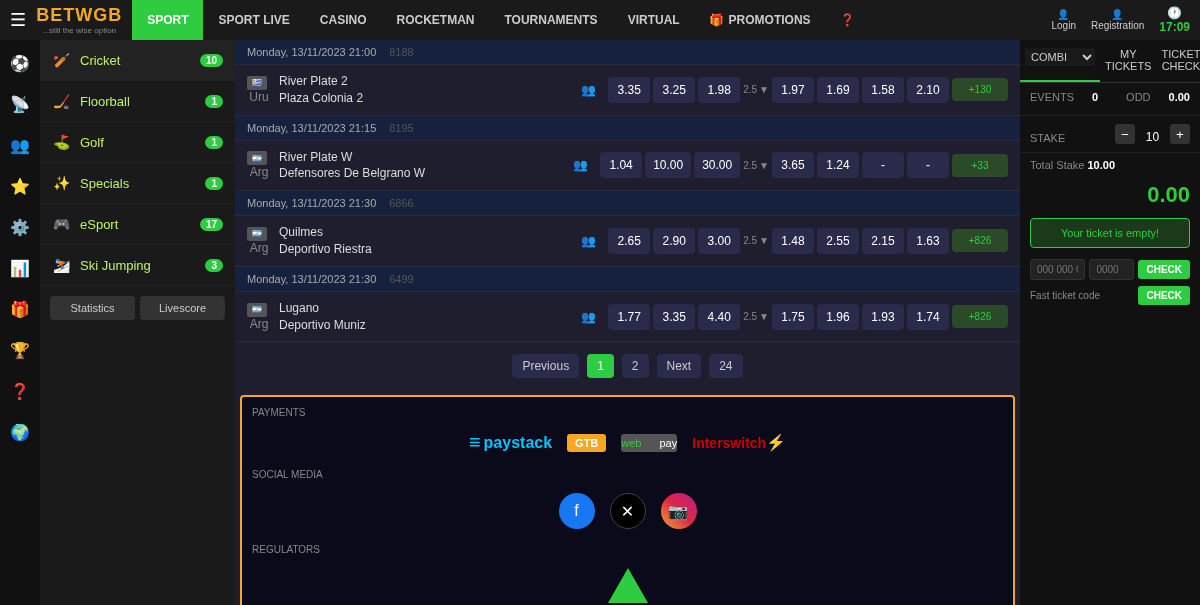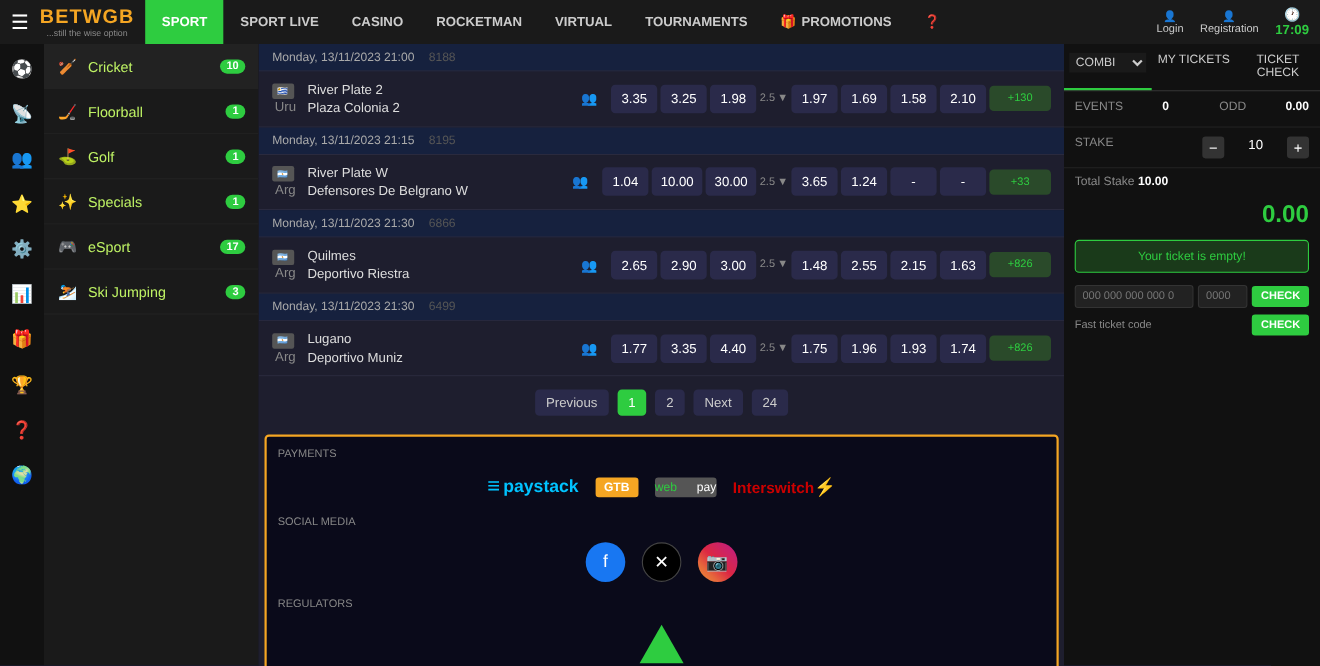--- a/index.html
+++ b/index.html
@@ -54,30 +54,30 @@
     .odds-separator span { display: flex; align-items: center; gap: 2px; }
     .odds-more { background: #2a4a2a; color: #2ecc40; border: none; border-radius: 4px; padding: 6px 6px; font-size: 10px; cursor: pointer; width: 56px; text-align: center; }
     .country-abbr { font-size: 12px; color: #888; }
 
     
     .pagination { display: flex; align-items: center; justify-content: center; gap: 8px; padding: 12px; }
     .page-btn { background: #2a2a4a; color: #ccc; border: none; border-radius: 4px; padding: 5px 10px; cursor: pointer; font-size: 12px; }
     .page-btn.active { background: #2ecc40; color: #fff; }
 
     
-    .right-panel { width: 233px; background: #111; flex-shrink: 0; display: flex; flex-direction: column; }
+    .right-panel { width: 180px; background: #111; flex-shrink: 0; display: flex; flex-direction: column; }
     .ticket-tabs { display: flex; border-bottom: 1px solid #333; }
     .ticket-tab { flex: 1; padding: 8px 5px; text-align: center; font-size: 11px; cursor: pointer; color: #ccc; border-bottom: 2px solid transparent; }
     .ticket-tab.active { color: #2ecc40; border-bottom: 2px solid #2ecc40; }
     .ticket-tab-select { background: #1a1a1a; color: #ccc; border: none; padding: 2px; font-size: 11px; }
     .ticket-info { padding: 8px 10px; }
     .ticket-row { display: flex; justify-content: space-between; align-items: center; margin-bottom: 4px; }
     .ticket-label { color: #888; font-size: 11px; }
     .ticket-value { color: #fff; font-size: 11px; font-weight: bold; }
-    .ticket-stake { display: flex; align-items: flex-start; gap: 16px; padding: 8px 10px; border-top: 1px solid #222; border-bottom: 1px solid #222; }
+    .ticket-stake { display: flex; align-items: flex-end; gap: 5px; padding: 8px 10px; border-top: 1px solid #222; border-bottom: 1px solid #222; }
     .stake-label { color: #888; font-size: 11px; flex: 1; }
     .stake-minus { background: #333; color: #fff; border: none; width: 20px; height: 20px; cursor: pointer; border-radius: 3px; display: flex; align-items: center; justify-content: center; }
     .stake-value { color: #fff; font-size: 12px; min-width: 25px; text-align: center; }
     .stake-plus { background: #333; color: #fff; border: none; width: 20px; height: 20px; cursor: pointer; border-radius: 3px; display: flex; align-items: center; justify-content: center; }
     .total-stake { padding: 6px 10px; font-size: 11px; color: #888; }
     .total-amount { color: #fff; font-weight: bold; }
     .big-amount { color: #2ecc40; font-size: 22px; font-weight: bold; text-align: right; padding: 5px 10px; }
     .empty-ticket { background: #1a3a1a; color: #2ecc40; text-align: center; padding: 8px; margin: 5px 10px; border-radius: 4px; font-size: 11px; border: 1px solid #2ecc40; }
     .ticket-input-row { display: flex; gap: 4px; padding: 6px 10px; align-items: center; }
     .ticket-input { flex: 1; background: #222; border: 1px solid #333; color: #fff; padding: 4px 6px; font-size: 10px; border-radius: 3px; width: 0; }
@@ -114,22 +114,22 @@
   <span class="hamburger">☰</span>
   <div class="header-logo">
     <span class="logo-main">BETWGB</span>
     <span class="logo-sub">...still the wise option</span>
   </div>
   <div class="nav-tabs">
     <div class="nav-tab active">SPORT</div>
     <div class="nav-tab">SPORT LIVE</div>
     <div class="nav-tab">CASINO</div>
     <div class="nav-tab">ROCKETMAN</div>
+    <div class="nav-tab">TOURNAMENTS</div>
     <div class="nav-tab">VIRTUAL</div>
-    <div class="nav-tab">TOURNAMENTS</div>
     <div class="nav-tab" style="display:flex;align-items:center;gap:4px;">
       <span>🎁</span>
       <span>PROMOTIONS</span>
     </div>
     <div class="nav-tab">❓</div>
   </div>
   <div class="nav-icons">
     <div class="nav-icon-item">
       <span>👤</span>
       <span>Login</span>
@@ -183,20 +183,24 @@
     </div>
     <div class="left-nav-item">
       <div class="left-nav-icon">🎮</div>
       <span class="left-nav-label">eSport</span>
       <span class="left-nav-count">17</span>
     </div>
     <div class="left-nav-item">
       <div class="left-nav-icon">⛷️</div>
       <span class="left-nav-label">Ski Jumping</span>
       <span class="left-nav-count">3</span>
+    </div>
+    <div class="nav-buttons">
+      <button class="nav-btn">Statistics</button>
+      <button class="nav-btn">Livescore</button>
     </div>
   </div>
 
   <div class="content-area">
     <div class="main-content">
 
       <div class="match-section">
         <div class="match-date-row">
           <span>Monday, 13/11/2023 21:00</span>
           <span class="match-id">8188</span>

